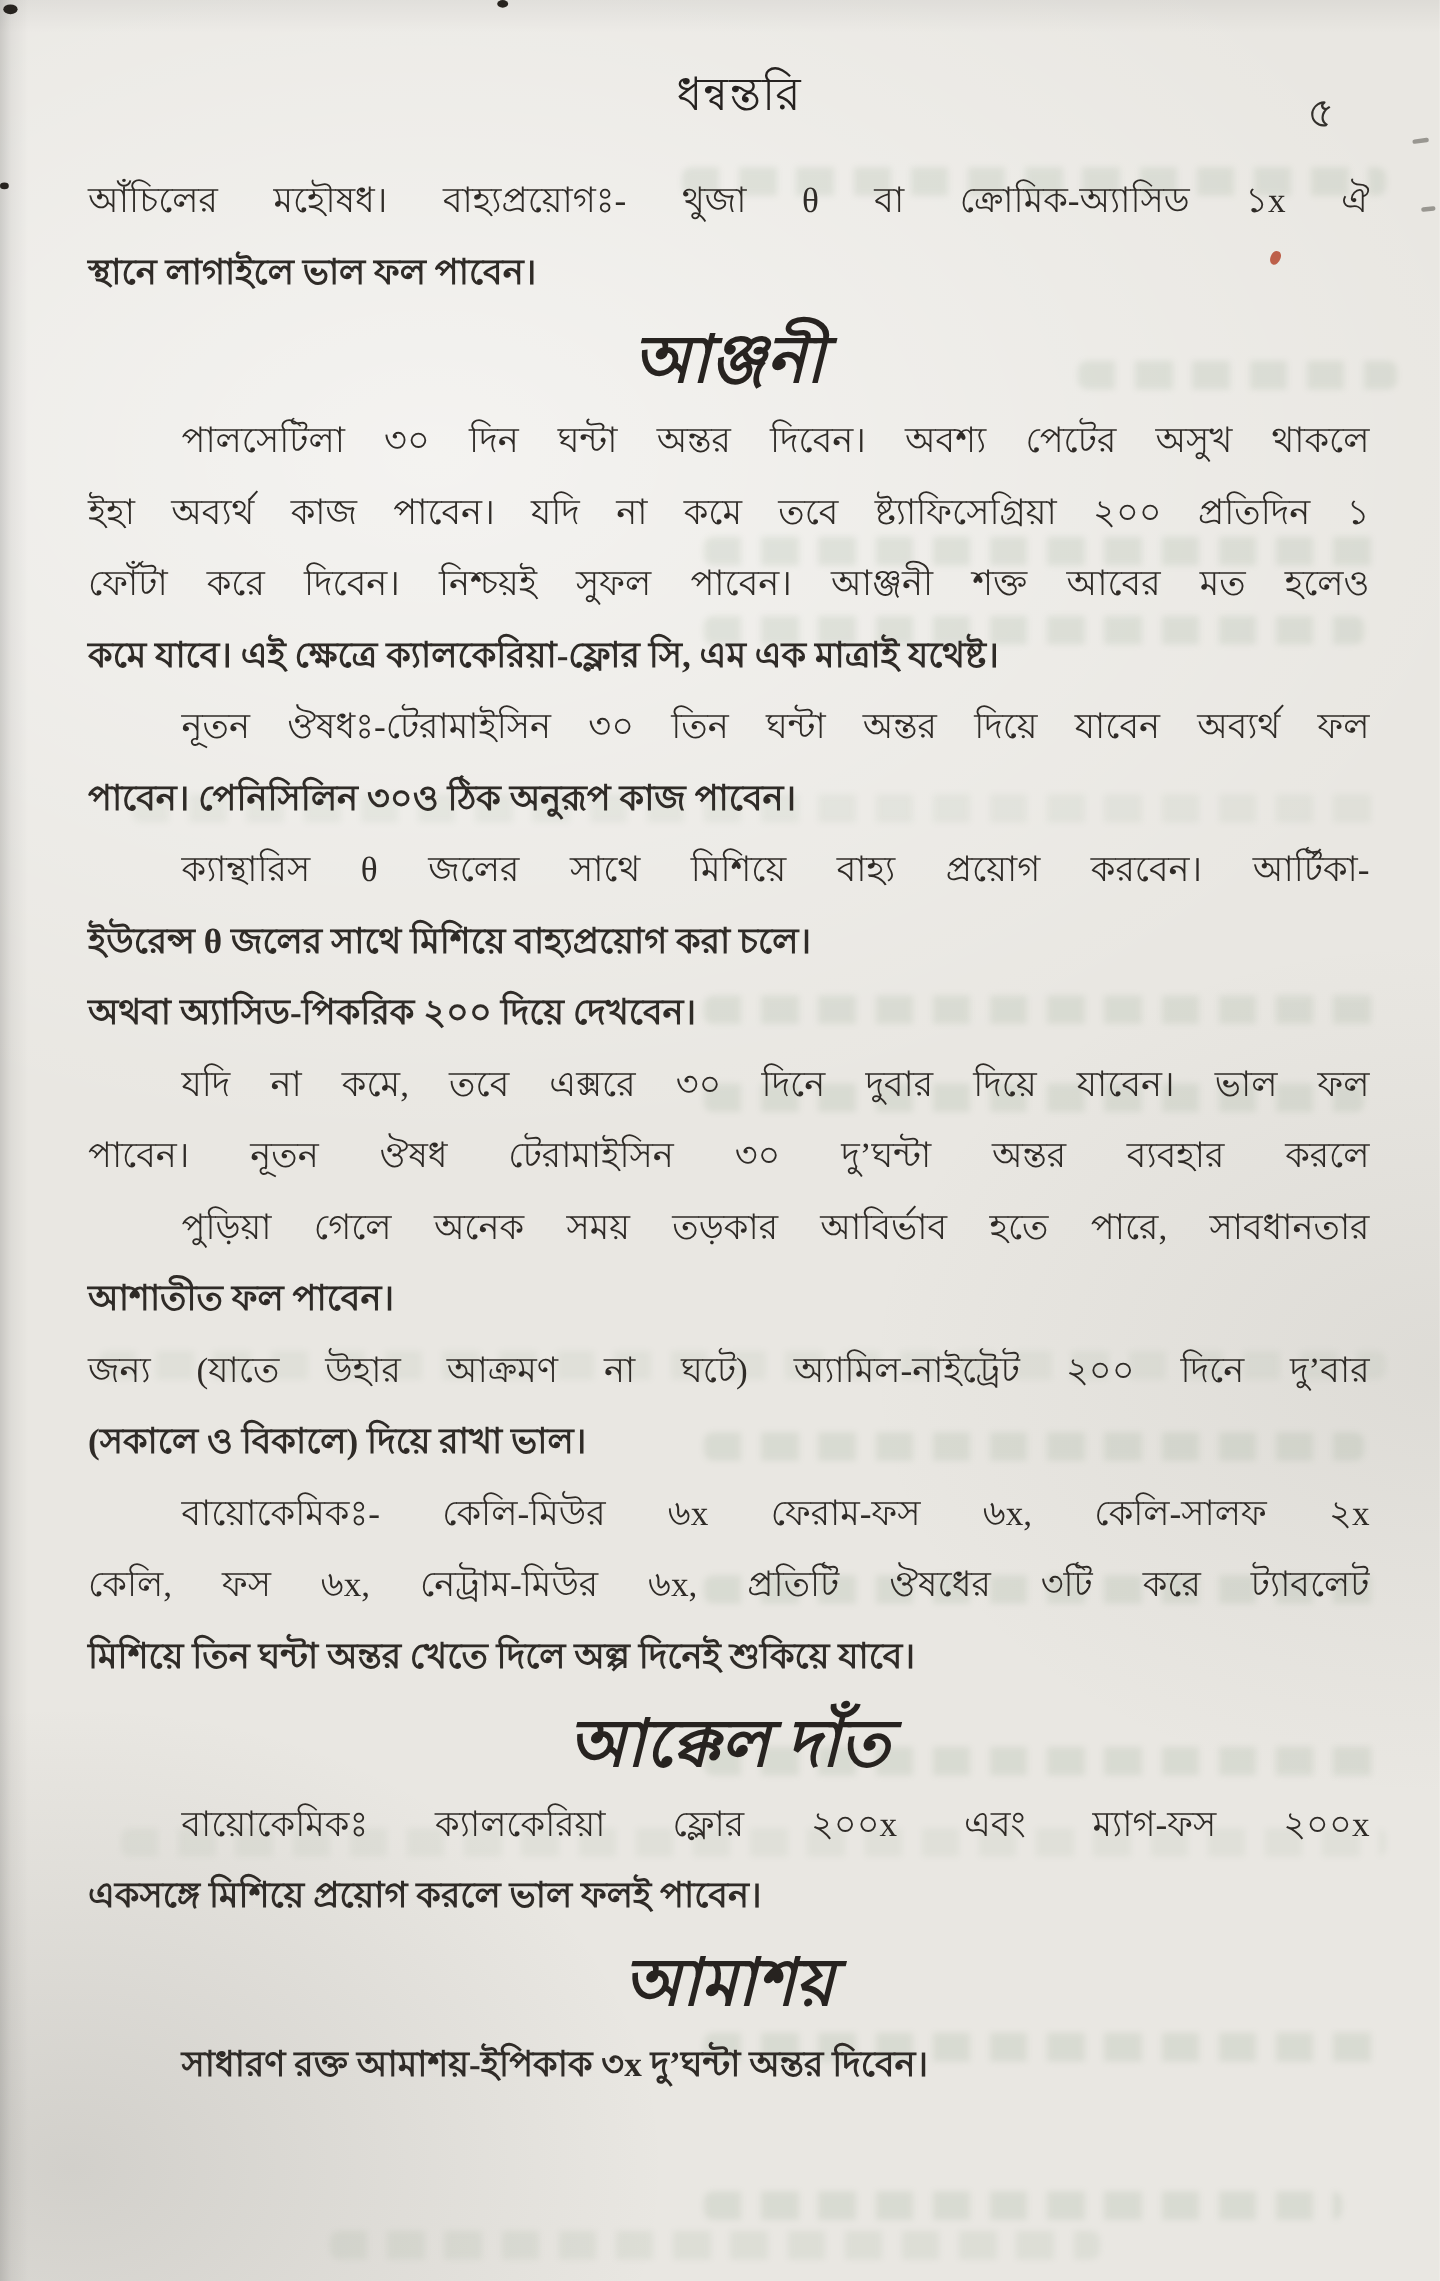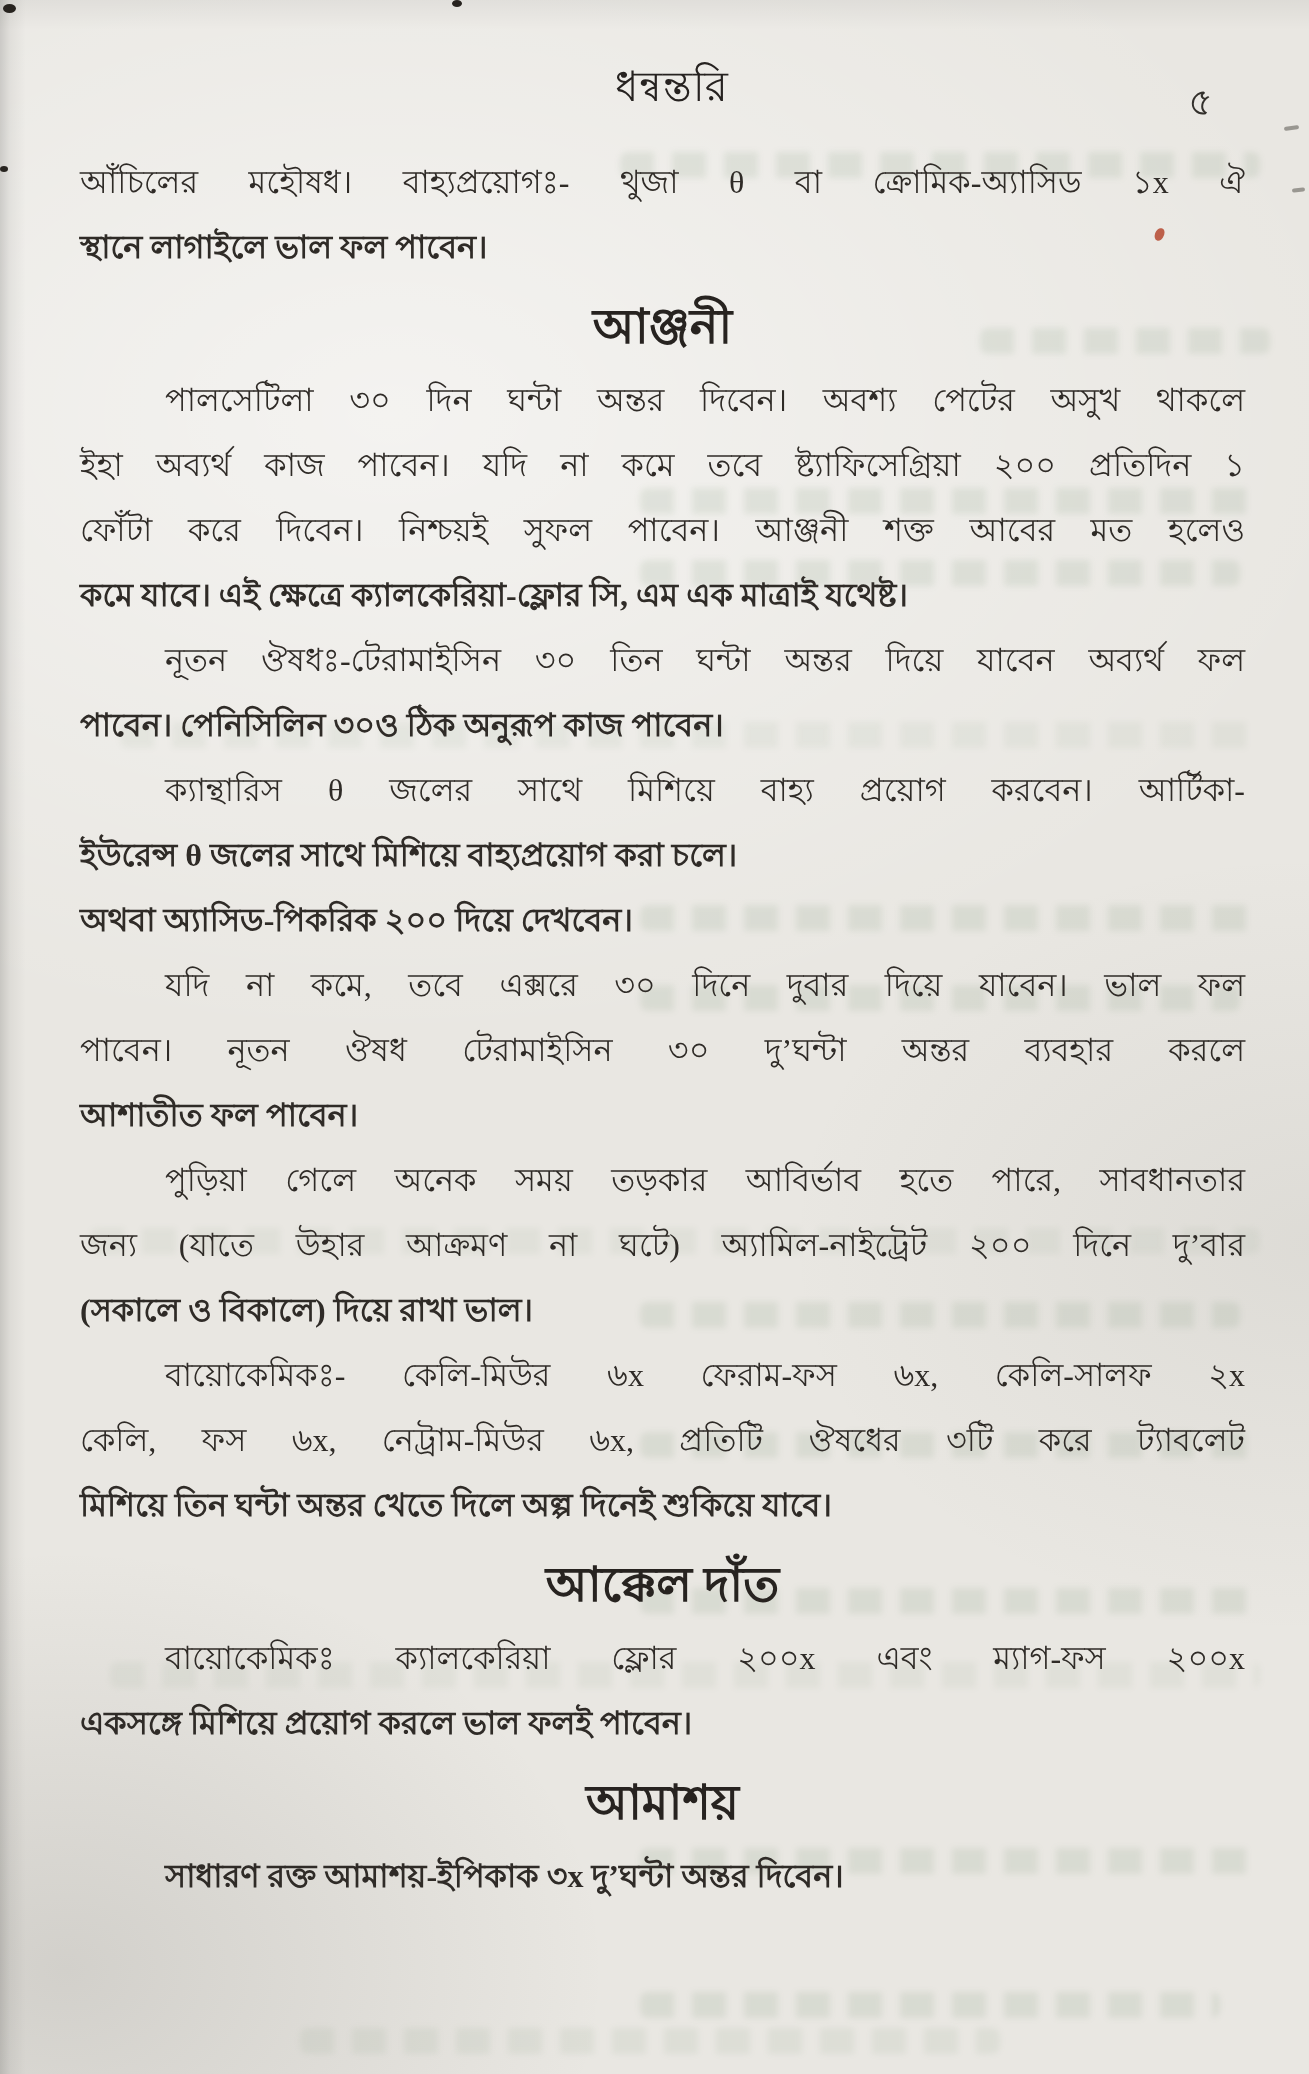--- a/index.html
+++ b/index.html
@@ -50,27 +50,28 @@
   }
   .line.last{
     text-align:left;
     text-align-last:left;
     font-weight:bold;
   }
   .line.ind{
     text-indent:85px;
   }
   .section-heading{
-    font-size:48px;
+    font-size:60px;
     font-weight:bold;
     line-height:66px;
     margin:14px 0 8px 0;
     text-align:left;
     text-align-last:center;
     color:#272320;
+    font-style:italic;
   }
   
   .ghost{
     position:absolute;
     height:26px;
     filter:blur(3px);
     opacity:.38;
     background:repeating-linear-gradient(90deg,
       rgba(122,148,118,.38) 0 34px, rgba(122,148,118,0) 34px 52px);
     border-radius:8px;
@@ -133,22 +134,22 @@
     <div class="line">ফোঁটা করে দিবেন। নিশ্চয়ই সুফল পাবেন। আঞ্জনী শক্ত আবের মত হলেও</div>
     <div class="line last">কমে যাবে। এই ক্ষেত্রে ক্যালকেরিয়া-ফ্লোর সি, এম এক মাত্রাই যথেষ্ট।</div>
     <div class="line ind">নূতন ঔষধঃ-টেরামাইসিন ৩০ তিন ঘন্টা অন্তর দিয়ে যাবেন অব্যর্থ ফল</div>
     <div class="line last">পাবেন। পেনিসিলিন ৩০ও ঠিক অনুরূপ কাজ পাবেন।</div>
 
     <div class="line ind">ক্যান্থারিস θ জলের সাথে মিশিয়ে বাহ্য প্রয়োগ করবেন। আর্টিকা-</div>
     <div class="line last">ইউরেন্স θ জলের সাথে মিশিয়ে বাহ্যপ্রয়োগ করা চলে।</div>
     <div class="line last">অথবা অ্যাসিড-পিকরিক ২০০ দিয়ে দেখবেন।</div>
     <div class="line ind">যদি না কমে, তবে এক্সরে ৩০ দিনে দুবার দিয়ে যাবেন। ভাল ফল</div>
     <div class="line">পাবেন। নূতন ঔষধ টেরামাইসিন ৩০ দু’ঘন্টা অন্তর ব্যবহার করলে</div>
+    <div class="line ind">পুড়িয়া গেলে অনেক সময় তড়কার আবির্ভাব হতে পারে, সাবধানতার</div>
     <div class="line last">আশাতীত ফল পাবেন।</div>
-    <div class="line ind">পুড়িয়া গেলে অনেক সময় তড়কার আবির্ভাব হতে পারে, সাবধানতার</div>
     <div class="line">জন্য (যাতে উহার আক্রমণ না ঘটে) অ্যামিল-নাইট্রেট ২০০ দিনে দু’বার</div>
     <div class="line last">(সকালে ও বিকালে) দিয়ে রাখা ভাল।</div>
     <div class="line ind">বায়োকেমিকঃ- কেলি-মিউর ৬x ফেরাম-ফস ৬x, কেলি-সালফ ২x</div>
     <div class="line">কেলি, ফস ৬x, নেট্রাম-মিউর ৬x, প্রতিটি ঔষধের ৩টি করে ট্যাবলেট</div>
     <div class="line last">মিশিয়ে তিন ঘন্টা অন্তর খেতে দিলে অল্প দিনেই শুকিয়ে যাবে।</div>
 
     <div class="section-heading">আক্কেল দাঁত</div>
     <div class="line ind">বায়োকেমিকঃ ক্যালকেরিয়া ফ্লোর ২০০x এবং ম্যাগ-ফস ২০০x</div>
     <div class="line last">একসঙ্গে মিশিয়ে প্রয়োগ করলে ভাল ফলই পাবেন।</div>
 

